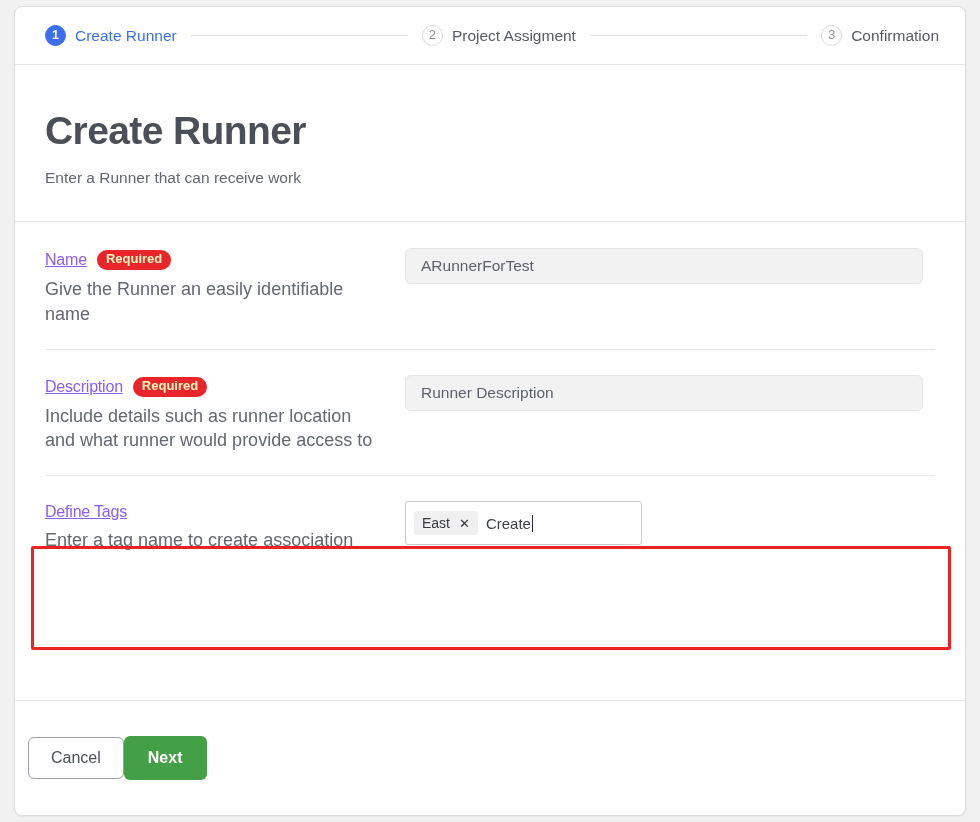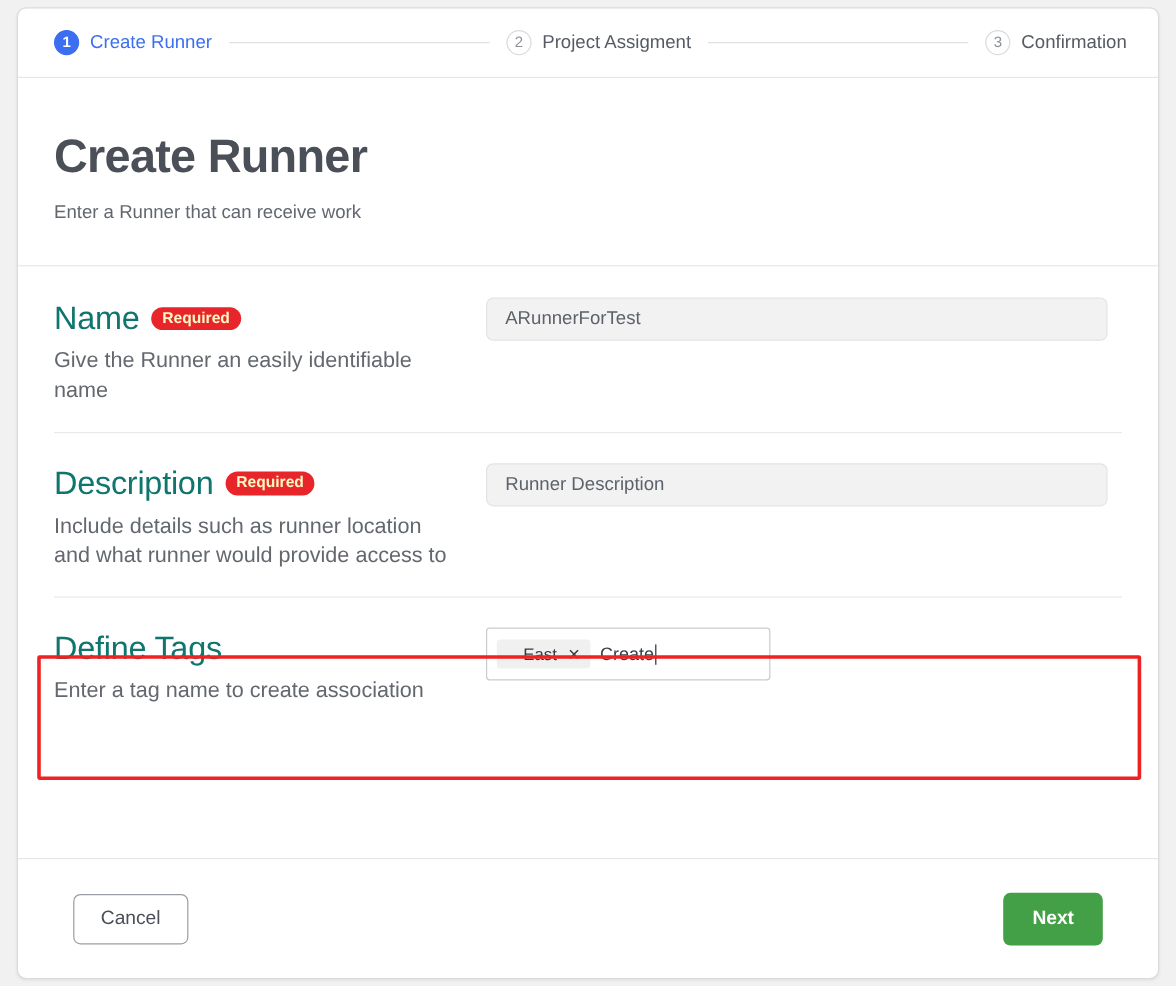--- a/index.html
+++ b/index.html
@@ -112,23 +112,24 @@
   .row-left { width: 360px; flex: 0 0 360px; padding-top: 2px; }
   .row-right { flex: 1 1 auto; padding-top: 0px; }
 
   .label-line {
     display: flex;
     align-items: center;
     gap: 10px;
     margin-bottom: 7px;
   }
   .field-label {
-    font-size: 27px;
-    color: #0f766e;
+    font-size: 16px;
+    color: #8b5cf6;
     letter-spacing: -0.2px;
+    text-decoration: underline;
   }
   .badge-required {
     display: inline-block;
     background: #e8252a;
     color: #fef9c3;
     font-size: 13px;
     font-weight: 700;
     padding: 2px 9px 3px 9px;
     border-radius: 11px;
     line-height: 1.15;
@@ -164,21 +165,21 @@
     align-items: center;
     gap: 6px;
     padding: 6px 8px;
   }
   .chip {
     display: inline-flex;
     align-items: center;
     gap: 9px;
     background: #f0f0f0;
     border-radius: 3px;
-    padding: 4px 8px 4px 22px;
+    padding: 4px 8px 4px 8px;
     font-size: 14px;
     color: #35393f;
     cursor: default;
   }
   .chip-remove {
     font-size: 13px;
     color: #35393f;
     cursor: pointer;
     line-height: 1;
     font-weight: 500;
@@ -206,26 +207,26 @@
     border: 3px solid #ee2222;
     border-radius: 2px;
     pointer-events: none;
     z-index: 5;
   }
 
   
   .footer {
     position: absolute;
     left: 0; right: 0; bottom: 0;
-    height: 100px;
+    height: 115px;
     border-top: 1px solid #e6e6e6;
     display: flex;
     align-items: center;
-    justify-content: space-between;
-    padding: 0 46px;
+    justify-content: flex-start;
+    padding: 0 13px;
   }
   .btn-cancel {
     background: #ffffff;
     border: 1px solid #9a9ea5;
     border-radius: 6px;
     color: #4a4f57;
     font-size: 16px;
     padding: 11px 22px;
     cursor: pointer;
     font-family: inherit;

